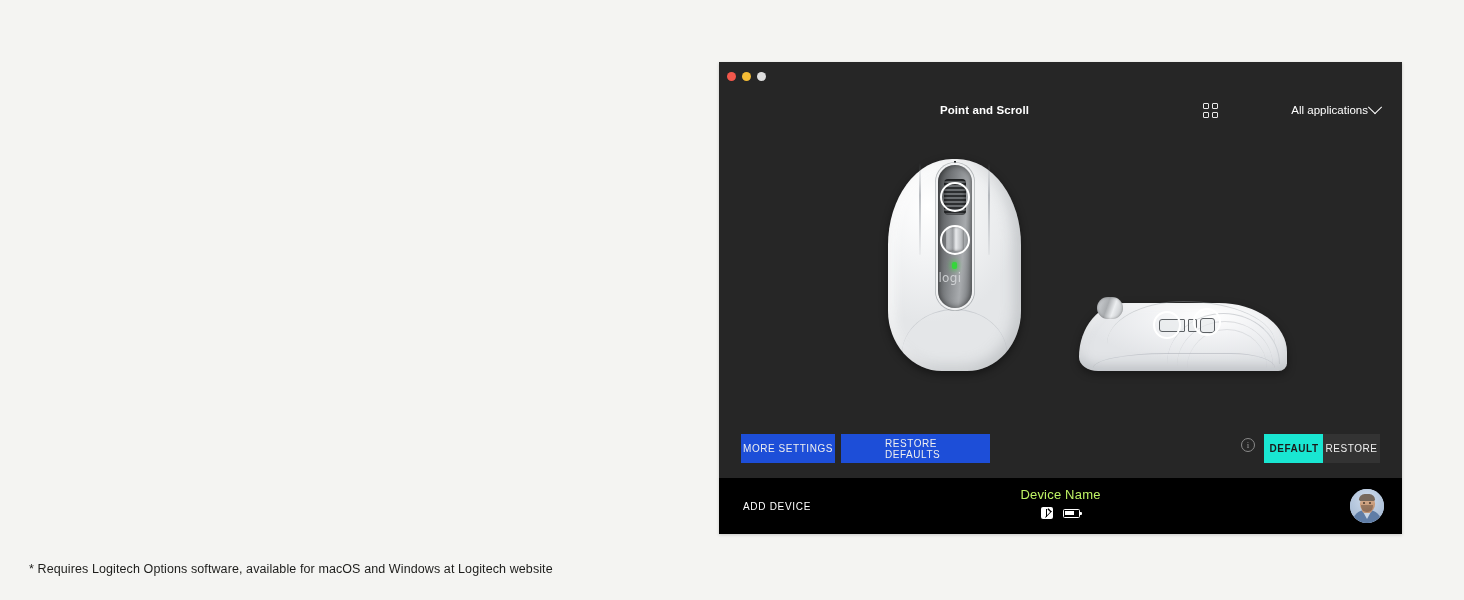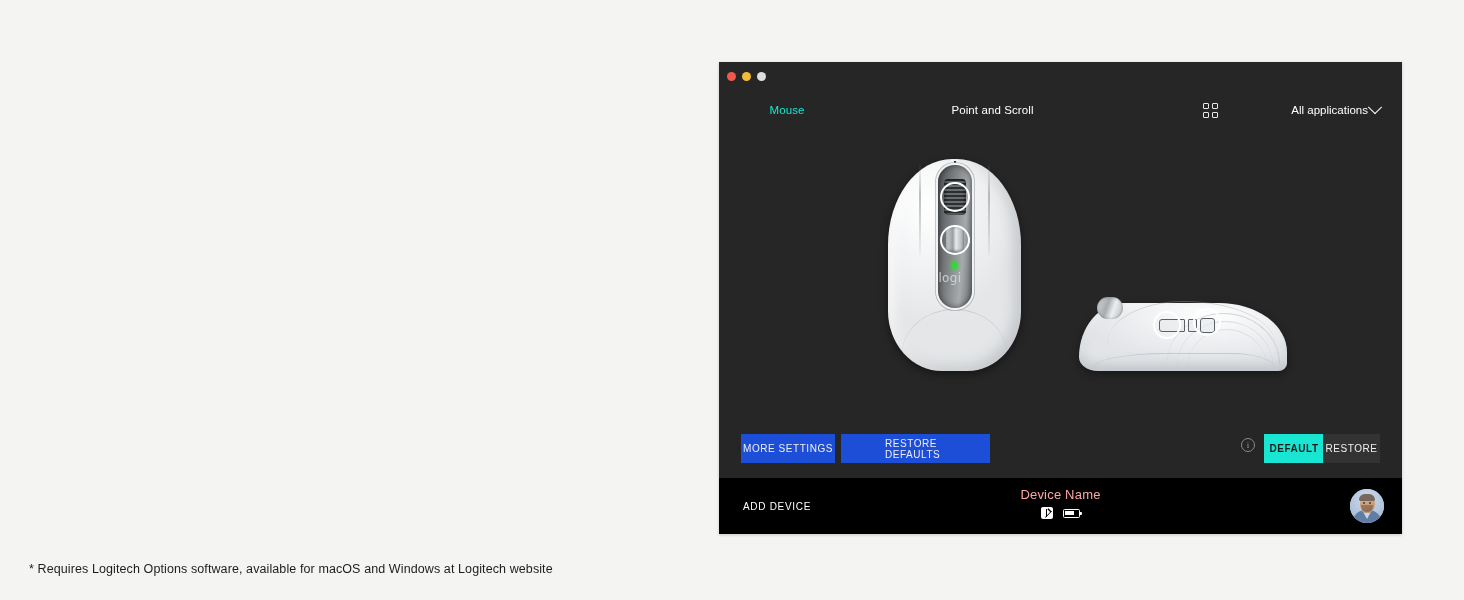--- a/index.html
+++ b/index.html
@@ -75,22 +75,23 @@
     left: 0px;
     width: 136px;
     color: #19e6d2;
   }
   #tab-point-scroll {
     left: 820px;
     width: 0;
   }
   
   #tab-point-scroll {
-    left: 136px;
+    left: 128px;
     width: 275px;
+    font-weight: bold;
   }
   #tab-underline-track {
     position: absolute;
     left: 0;
     top: 60px;
     height: 2px;
     width: 411px;
     background: #3a3a3a;
   }
   #tab-underline-active {
@@ -471,21 +472,21 @@
   #device-info {
     position: absolute;
     left: 50%;
     transform: translateX(-50%);
     top: 9px;
     text-align: center;
     width: 230px;
   }
   #device-name {
     font-size: 13px;
-    color: #fca5a5;
+    color: #bef264;
     letter-spacing: 0.2px;
   }
   #device-status-icons {
     margin-top: 5px;
     display: flex;
     justify-content: center;
     align-items: center;
     gap: 10px;
   }
   #bluetooth-icon {
@@ -629,21 +630,20 @@
 
   <div id="title-bar">
     <div class="traffic-lights">
       <span class="tl-dot tl-close"></span>
       <span class="tl-dot tl-min"></span>
       <span class="tl-dot tl-max"></span>
     </div>
   </div>
 
   <div id="nav-bar">
-    <div class="tab" id="tab-mouse">Mouse</div>
     <div class="tab" id="tab-point-scroll">Point and Scroll</div>
     <div id="tab-underline-track"></div>
     <div id="tab-underline-active"></div>
 
     <div id="grid-icon">
       <span class="gsq"></span>
         <span class="gsq"></span>
         <span class="gsq"></span>
         <span class="gsq"></span>
     </div>

